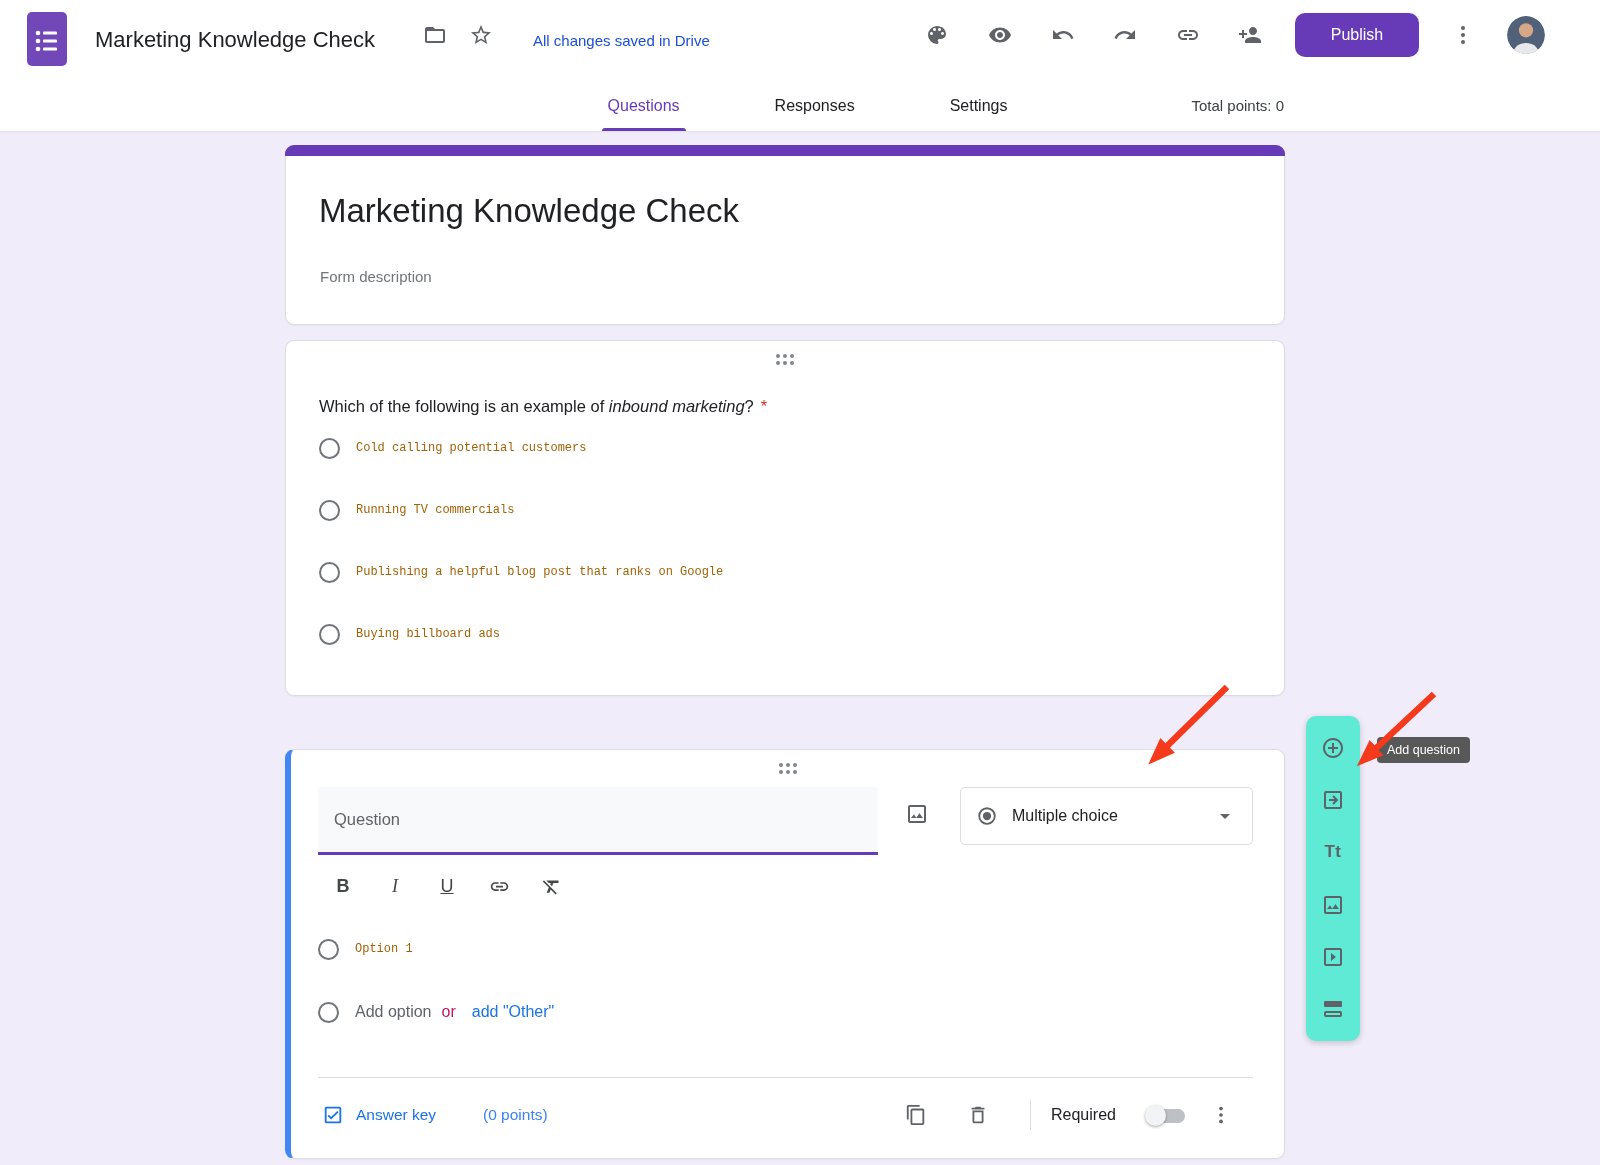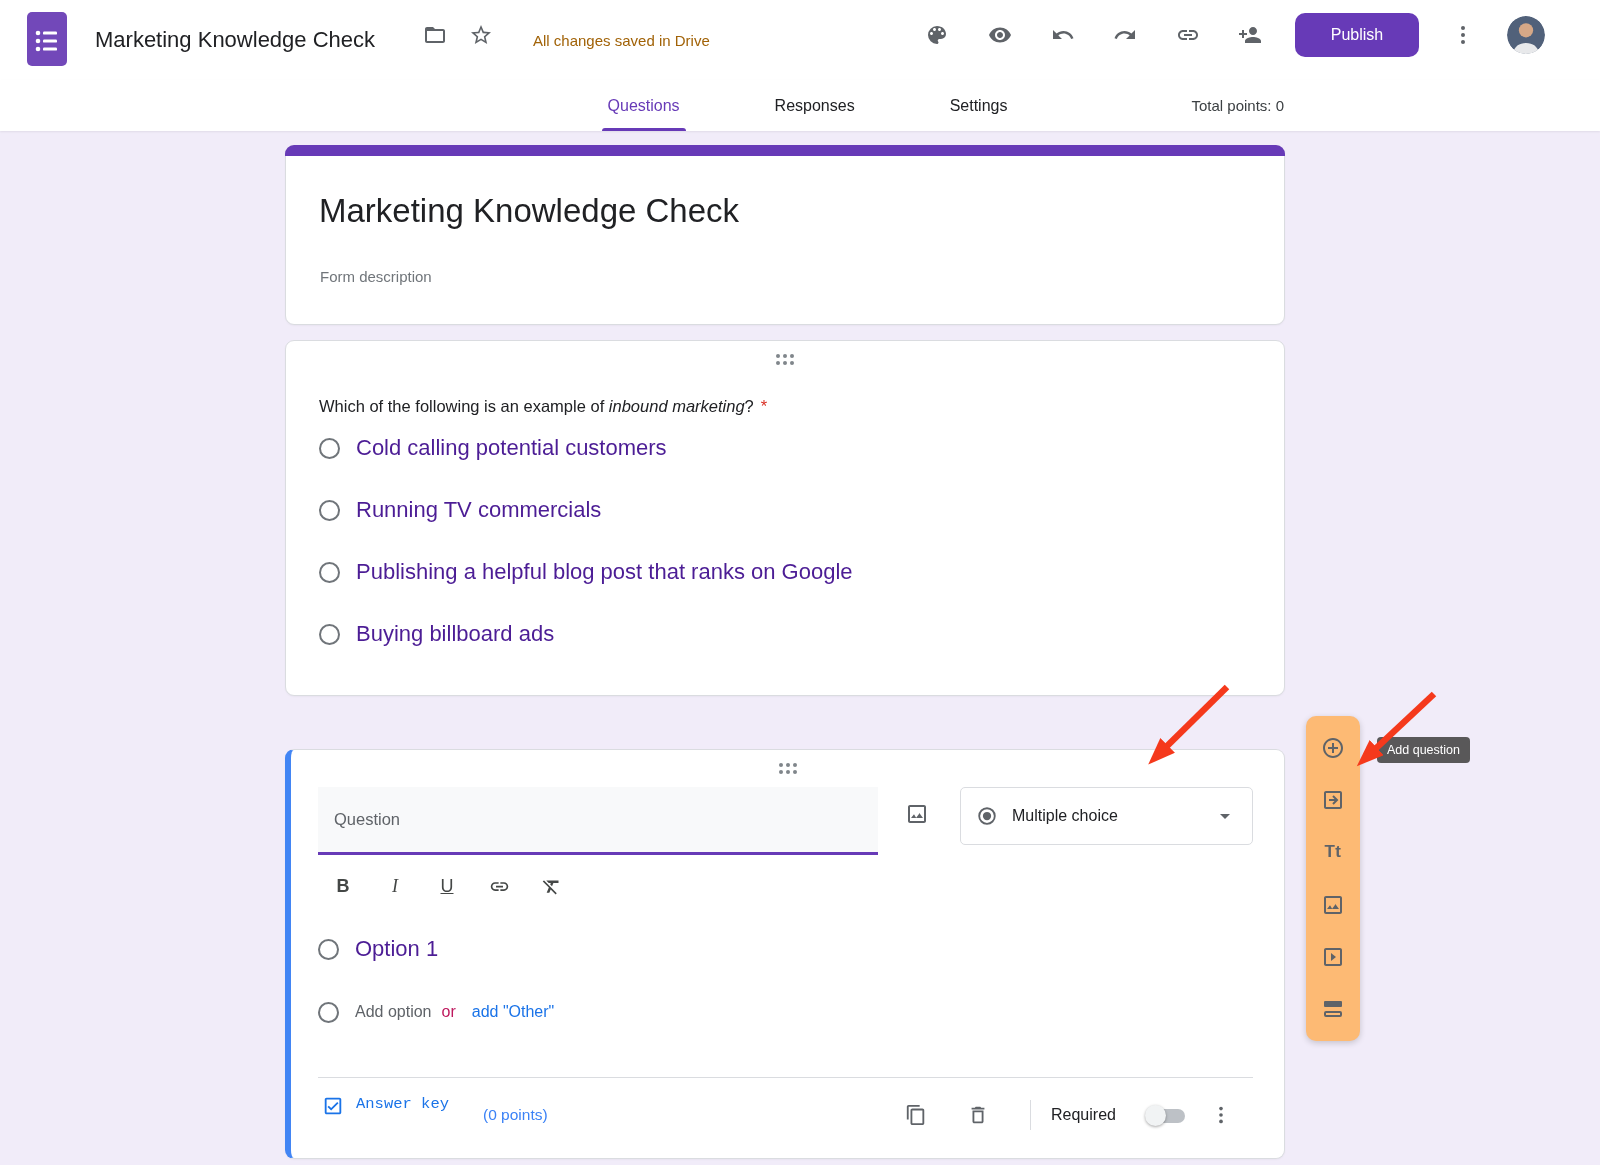--- a/index.html
+++ b/index.html
@@ -24,21 +24,21 @@
   .hdr-folder { left:415px; top:15px; }
   .hdr-star   { left:461px; top:15px; }
   .hdr-palette{ left:917px; top:15px; }
   .hdr-preview{ left:980px; top:15px; }
   .hdr-undo   { left:1043px; top:15px; }
   .hdr-redo   { left:1105px; top:15px; }
   .hdr-link   { left:1168px; top:15px; }
   .hdr-person { left:1230px; top:15px; }
   .hdr-more   { left:1443px; top:15px; }
 
-  .saved-status { position:absolute; left:533px; top:0; height:80px; display:flex; align-items:center; font-size:15px; color:#a16207; }
+  .saved-status { position:absolute; left:533px; top:0; height:80px; display:flex; align-items:center; font-size:15px; color:#1d4ed8; }
 
   .publish-btn {
     position:absolute; left:1295px; top:13px; width:124px; height:44px;
     background:#673ab7; color:#fff; border:none; border-radius:10px;
     font-size:16px; font-family:"Liberation Sans",sans-serif; font-weight:500;
     display:flex; align-items:center; justify-content:center; cursor:pointer;
   }
   .avatar { position:absolute; left:1507px; top:16px; width:38px; height:38px; border-radius:50%; overflow:hidden; cursor:pointer; }
 
   
@@ -59,21 +59,21 @@
 
   .drag-handle { position:absolute; top:13px; left:50%; transform:translateX(-50%); display:grid; grid-template-columns:repeat(3,4px); gap:3px; cursor:grab; }
   .drag-handle i { width:4px; height:4px; background:#80868b; border-radius:50%; }
 
   .q1-card { left:285px; top:340px; width:1000px; height:356px; }
   .q1-text { position:absolute; left:33px; top:40px; font-size:16.5px; color:#202124; cursor:text;margin-top:16px; }
   .req-star { color:#d93025; margin-left:7px; }
   .q1-opts { position:absolute; left:33px; top:76px; }
   .opt-row { display:flex; align-items:center; height:62px; gap:16px; }
   .radio { width:21px; height:21px; border:2px solid #70757a; border-radius:50%; flex-shrink:0; cursor:pointer; background:#fff; }
-  .opt-label { font-size:22px; color:#4c1d95; cursor:text; }
+  .opt-label { font-size:12px; color:#a16207; cursor:text;font-family:Liberation Mono, monospace; }
 
   
   .q2-card { left:285px; top:713px; width:1000px; height:410px; border-left:6px solid #4285f4;margin-top:36px; }
   .q-input {
     position:absolute; left:27px; top:37px; width:560px; height:68px;
     background:#f8f9fa; border:none; border-bottom:3px solid #673ab7;
     font-size:16.5px; font-family:"Liberation Sans",sans-serif; color:#202124; padding:0 16px; outline:none;
   }
   .q-input::placeholder { color:#5f6368; }
   .img-btn { left:606px; top:44px; position:absolute; }
@@ -93,38 +93,38 @@
   .fmt-u { text-decoration:underline; font-size:18px; }
 
   .q2-opt1 { position:absolute; left:27px; top:179px; display:flex; align-items:center; height:40px; gap:16px; }
   .q2-addrow { position:absolute; left:27px; top:242px; display:flex; align-items:center; height:40px; gap:16px; }
   .add-option-text { font-size:16px; color:#5f6368; cursor:text; }
   .or-text { font-size:16px; color:#be185d; margin-left:-6px; }
   .add-other-link { font-size:16px; color:#1a73e8; font-weight:500; cursor:pointer; }
 
   .q2-divider { position:absolute; left:27px; top:327px; width:935px; height:1px; background:#dadce0; }
 
-  .answer-key { position:absolute; left:31px; top:345px; height:40px; display:flex; align-items:flex-start; gap:12px; cursor:pointer;font-family:Liberation Mono, monospace; }
+  .answer-key { position:absolute; left:31px; top:345px; height:40px; display:flex; align-items:center; gap:12px; cursor:pointer; }
   .answer-key svg { width:22px; height:22px; fill:#1a73e8; }
   .answer-key-label { font-size:15.5px; font-weight:500; color:#1a73e8; }
   .points-label { position:absolute; left:192px; top:345px; height:40px; display:flex; align-items:center; font-size:15.5px; color:#3b82f6; }
   .copy-btn  { position:absolute; left:605px; top:345px; }
   .trash-btn { position:absolute; left:667px; top:345px; }
   .bb-btn { width:40px; height:40px; border-radius:50%; display:flex; align-items:center; justify-content:center; cursor:pointer; }
   .bb-btn svg { width:22px; height:22px; fill:#5f6368; }
   .v-divider { position:absolute; left:739px; top:350px; width:1px; height:30px; background:#dadce0; }
   .required-label { position:absolute; left:760px; top:345px; height:40px; display:flex; align-items:center; font-size:16px; color:#202124; }
   .toggle { position:absolute; left:856px; top:359px; width:38px; height:14px; background:#bdc1c6; border-radius:8px; cursor:pointer; }
   .toggle .knob { position:absolute; left:-2px; top:-4px; width:21px; height:21px; background:#f1f3f4; border-radius:50%; box-shadow:0 1px 3px rgba(0,0,0,.35); }
   .q2-more { position:absolute; left:910px; top:345px; }
 
   
   .side-toolbar {
     position:absolute; left:1306px; top:716px; width:54px; height:325px;
-    background:#fdba74; border-radius:10px; box-shadow:0 2px 6px rgba(0,0,0,.18);
+    background:#5eead4; border-radius:10px; box-shadow:0 2px 6px rgba(0,0,0,.18);
     display:flex; flex-direction:column; align-items:center; justify-content:space-around; padding:6px 16px; z-index:10;
   }
   .st-btn { width:40px; height:40px; display:flex; align-items:center; justify-content:center; cursor:pointer; }
   .st-btn svg { width:24px; height:24px; fill:#5f6368; }
   .tt-label { font-size:17px; font-weight:700; color:#5f6368; letter-spacing:0.5px; }
 
   .tooltip {
     position:absolute; left:1377px; top:737px; z-index:20;
     background:rgba(80,80,80,.95); color:#fff; font-size:12.5px;
     padding:6px 10px; border-radius:4px; white-space:nowrap;

